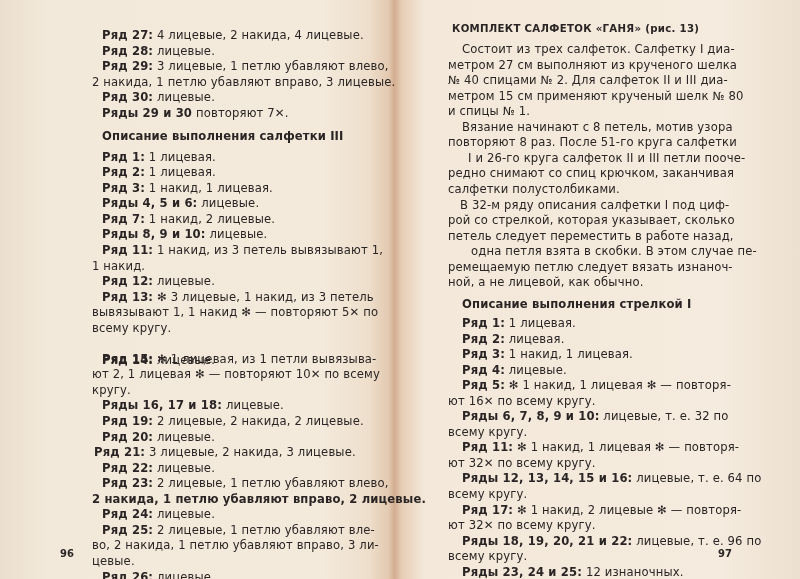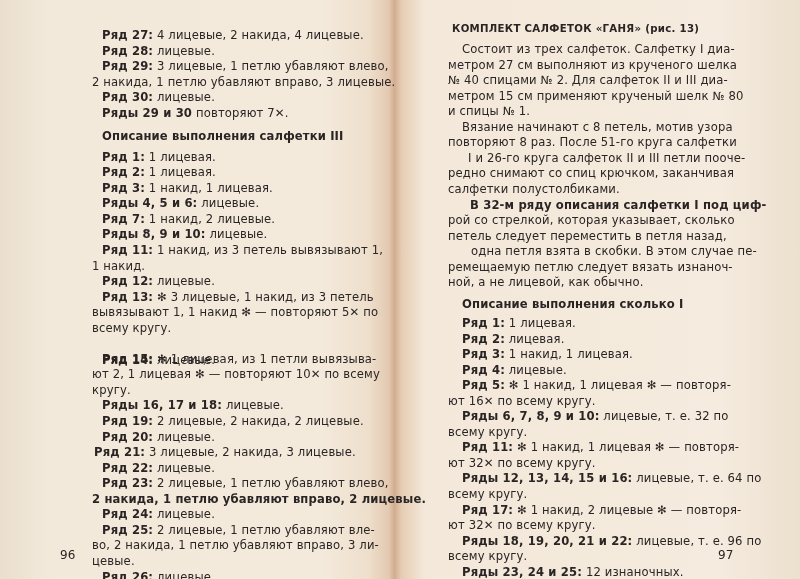--- a/index.html
+++ b/index.html
@@ -12,21 +12,21 @@
   .spread { position:absolute; left:0; top:0; width:800px; height:579px;
     background:linear-gradient(90deg,#eadfce 0%,#f3e9da 6%,#f4eadc 40%,#eedfcc 46%,#e3c9b0 48.6%,#d2ad90 49.3%,#e6cdb4 50.2%,#f3e8d9 53%,#f5ebde 90%,#ece0cf 100%);
   }
   .page { position:absolute; top:0; height:579px; }
   .page.left { left:92px; width:300px; }
   .page.right { left:452px; width:320px; }
   .line { position:absolute; white-space:nowrap; font-size:11.6px; letter-spacing:0.15px; line-height:18px; }
   .b { font-weight:bold; }
   .heading { font-weight:bold; font-size:11.6px; }
   .title { font-weight:bold; font-size:10.2px; letter-spacing:0.3px; }
-  .pagenum { position:absolute; font-weight:normal; font-size:12px; }
+  .pagenum { position:absolute; font-weight:bold; font-size:10px; }
   .just { text-align:justify; text-align-last:justify; }
 </style>
 </head>
 <body>
 
 <div class="spread">
   <div class="page left" id="left-page">
       <div class="line" style="left: 10px; top: 26px;"><span class="b">Ряд 27:</span><span> 4 лицевые, 2 накида, 4 лицевые.</span></div>
       <div class="line" style="left: 10px; top: 41.55px;"><span class="b">Ряд 28:</span><span> лицевые.</span></div>
       <div class="line just" style="left: 10px; top: 57.1px; width: 252px;"><span class="b">Ряд 29:</span><span> 3 лицевые, 1 петлю убавляют влево,</span></div>
@@ -68,27 +68,27 @@
   <div class="line just" style="left: 10px; top: 40px; width: 248px;"><span>Состоит из трех салфеток. Салфетку I диа-</span></div>
       <div class="line just" style="left: -4px; top: 55.55px; width: 262px;"><span>метром 27 см выполняют из крученого шелка</span></div>
       <div class="line just" style="left: -4px; top: 71.1px; width: 262px;"><span>№ 40 спицами № 2. Для салфеток II и III диа-</span></div>
       <div class="line just" style="left: -4px; top: 86.65px; width: 262px;"><span>метром 15 см применяют крученый шелк № 80</span></div>
       <div class="line" style="left: -4px; top: 102.2px;"><span>и спицы № 1.</span></div>
       <div class="line just" style="left: 10px; top: 117.75px; width: 248px;"><span>Вязание начинают с 8 петель, мотив узора</span></div>
       <div class="line just" style="left: -4px; top: 133.3px; width: 262px;"><span>повторяют 8 раз. После 51-го круга салфетки</span></div>
       <div class="line just" style="left: -4px; top: 148.85px; width: 262px; margin-left: 20px;"><span>I и 26-го круга салфеток II и III петли пооче-</span></div>
       <div class="line" style="left: -4px; top: 179.95px;"><span>салфетки полустолбиками.</span></div>
       <div class="line just" style="left: -4px; top: 164.4px; width: 262px;"><span>редно снимают со спиц крючком, заканчивая</span></div>
-      <div class="line just" style="left: 18px; top: 195.5px; width: 248px; font-weight: bold;"><span>В 32-м ряду описания салфетки I под циф-</span></div>
+      <div class="line just" style="left: 8px; top: 195.5px; width: 248px;"><span>В 32-м ряду описания салфетки I под циф-</span></div>
       <div class="line just" style="left: -4px; top: 211.05px; width: 262px;"><span>рой со стрелкой, которая указывает, сколько</span></div>
-      <div class="line just" style="left: -4px; top: 226.6px; width: 262px;"><span>петель следует переместить в петля назад,</span></div>
+      <div class="line just" style="left: -4px; top: 226.6px; width: 262px;"><span>петель следует переместить в работе назад,</span></div>
       <div class="line just" style="left: -4px; top: 242.15px; width: 262px; margin-left: 23px;"><span>одна петля взята в скобки. В этом случае пе-</span></div>
       <div class="line" style="left: -4px; top: 273.25px;"><span>ной, а не лицевой, как обычно.</span></div>
       <div class="line just" style="left: -4px; top: 257.7px; width: 262px;"><span>ремещаемую петлю следует вязать изнаноч-</span></div>
-      <div class="line heading" style="left: 10px; top: 294.8px;">Описание выполнения сколько I</div>
+      <div class="line heading" style="left: 10px; top: 294.8px;">Описание выполнения стрелкой I</div>
       <div class="line" style="left: 10px; top: 313.95px;"><span class="b">Ряд 1:</span><span> 1 лицевая.</span></div>
       <div class="line" style="left: 10px; top: 329.5px;"><span class="b">Ряд 2:</span><span> лицевая.</span></div>
       <div class="line" style="left: 10px; top: 345.05px;"><span class="b">Ряд 3:</span><span> 1 накид, 1 лицевая.</span></div>
       <div class="line" style="left: 10px; top: 360.6px;"><span class="b">Ряд 4:</span><span> лицевые.</span></div>
       <div class="line just" style="left: 10px; top: 376.15px; width: 248px;"><span class="b">Ряд 5:</span><span> ✻ 1 накид, 1 лицевая ✻ — повторя-</span></div>
       <div class="line" style="left: -4px; top: 391.7px;"><span>ют 16✕ по всему кругу.</span></div>
       <div class="line just" style="left: 10px; top: 407.25px; width: 248px;"><span class="b">Ряды 6, 7, 8, 9 и 10:</span><span> лицевые, т. е. 32 по</span></div>
       <div class="line" style="left: -4px; top: 422.8px;"><span>всему кругу.</span></div>
       <div class="line just" style="left: 10px; top: 438.35px; width: 248px;"><span class="b">Ряд 11:</span><span> ✻ 1 накид, 1 лицевая ✻ — повторя-</span></div>
       <div class="line" style="left: -4px; top: 453.9px;"><span>ют 32✕ по всему кругу.</span></div>

